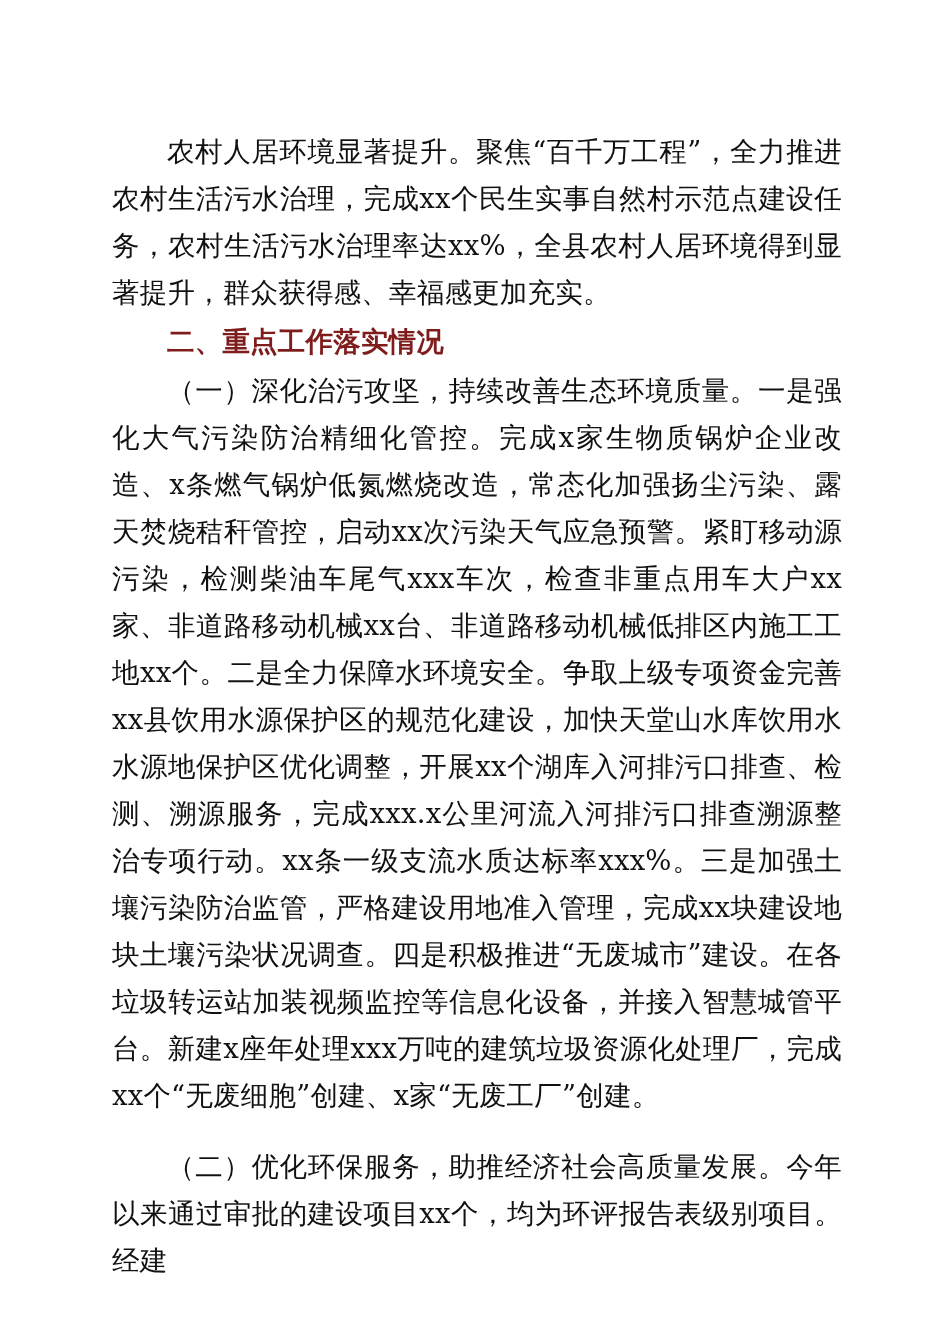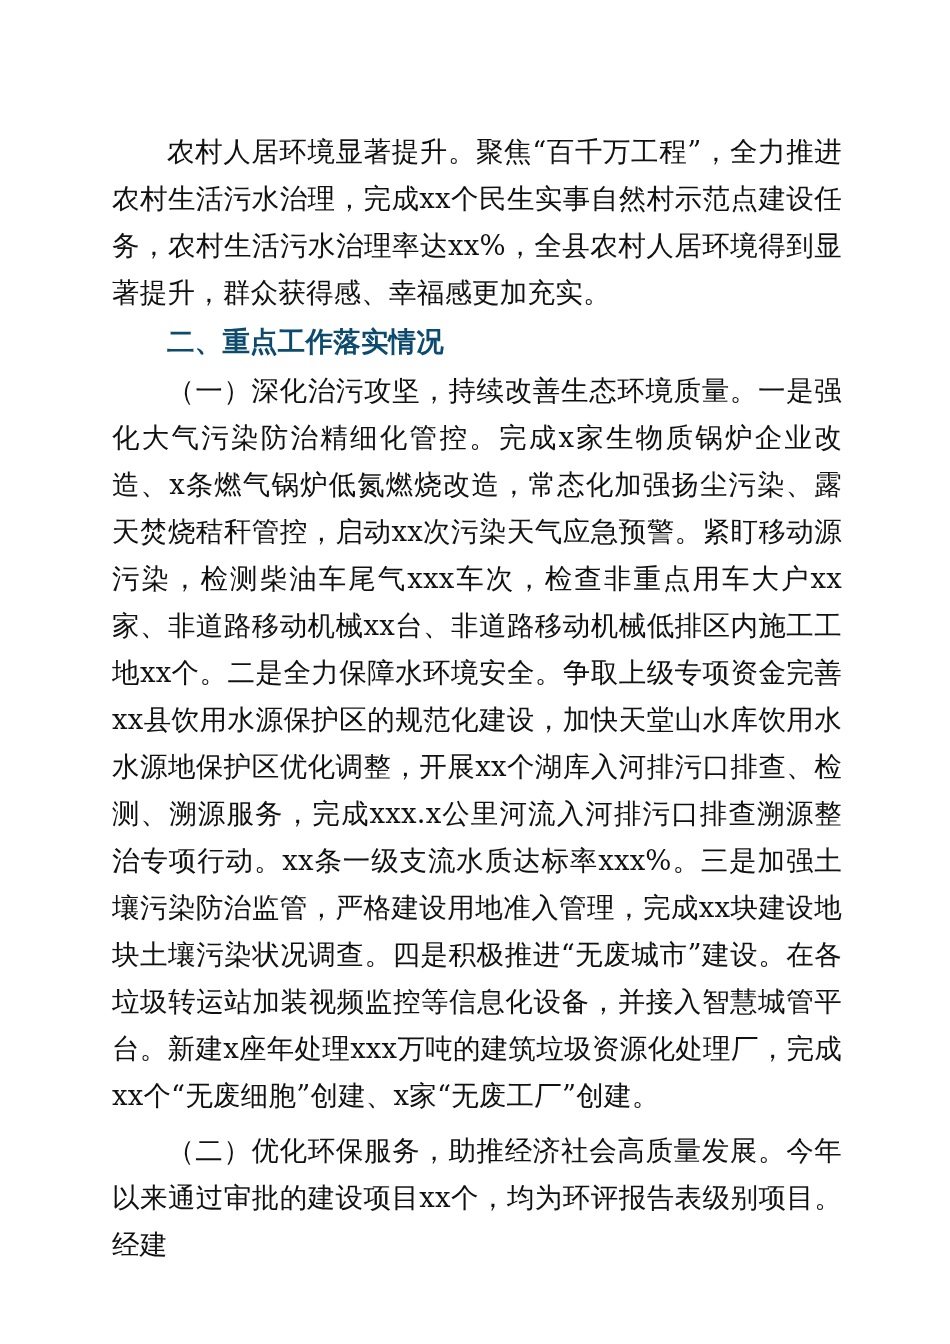--- a/index.html
+++ b/index.html
@@ -36,32 +36,32 @@
     font-family: "DejaVu Serif", "Liberation Serif", serif;
     color: #111111;
   }
   p.heading {
     margin: 0 0 2px 0;
     font-size: 27.5px;
     line-height: 47px;
     text-indent: 2em;
     font-weight: bold;
     letter-spacing: 0.2px;
-    color: #0c4a6e;
+    color: #7f1d1d;
     font-family: "DejaVu Sans", "Liberation Sans", sans-serif;
   }
   p.para.bold-lead {
     font-weight: normal;
   }
   .lead-bold {
     font-weight: normal;
     font-family: "DejaVu Sans", "Liberation Sans", sans-serif;
   }
   p.para.gap-above {
-    margin-top: 8px;
+    margin-top: 24px;
   }
 </style>
 </head>
 <body>
 
 <div class="page">
   <div class="doc-body">
 
     <p class="para">农村人居环境显著提升。聚焦“百千万工程”，全力推进农村生活污水治理，完成xx个民生实事自然村示范点建设任务，农村生活污水治理率达xx%，全县农村人居环境得到显著提升，群众获得感、幸福感更加充实。</p>
 

